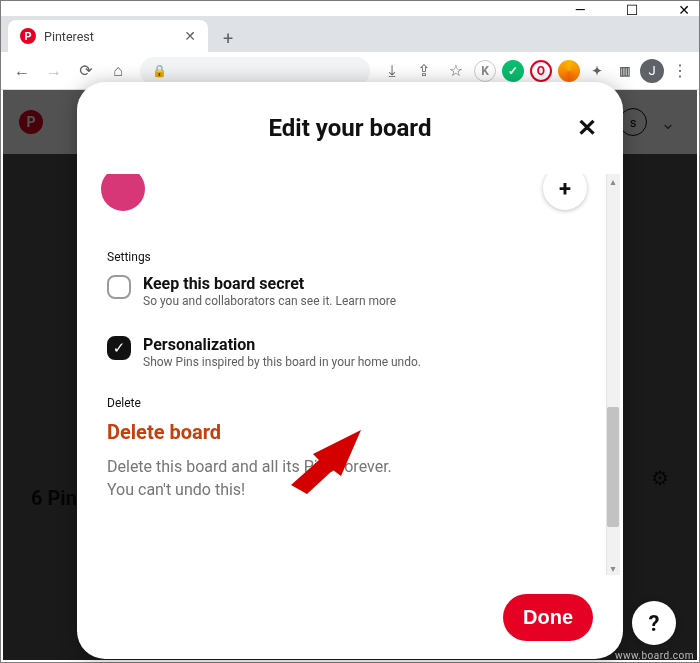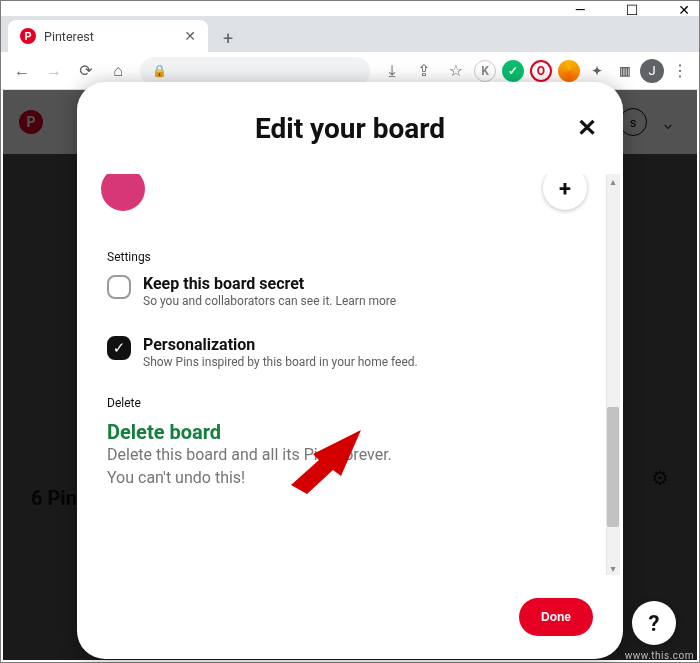--- a/index.html
+++ b/index.html
@@ -35,44 +35,44 @@
     .pbg-s { width: 28px; height: 28px; border: 1px solid #111; border-radius: 50%; display: flex; align-items: center; justify-content: center; font-size: 13px; color: #111; }
     .pbg-chevron { width: 26px; height: 26px; display: flex; align-items: center; justify-content: center; color: #5f5f5f; font-size: 18px; }
     .pbg-pins { position: absolute; left: 28px; top: 376px; font-size: 20px; font-weight: 700; color: #111; margin-top: 20px; }
     .pbg-filter { position: absolute; right: 28px; top: 376px; color: #111; font-size: 20px; }
     .pbg-help { position: absolute; right: 24px; bottom: 18px; width: 44px; height: 44px; background: #fff; border-radius: 50%; box-shadow: 0 0 6px rgba(0,0,0,0.25); display: flex; align-items: center; justify-content: center; font-size: 22px; font-weight: 700; color: #111; z-index: 30; }
     .dim { position: absolute; inset: 0; background: rgba(0,0,0,0.68); }
 
     
     .modal { position: absolute; left: 77px; right: 77px; top: 82px; bottom: 4px; background: #fff; border-radius: 28px; box-shadow: 0 2px 20px rgba(0,0,0,0.3); z-index: 20; display: flex; flex-direction: column; overflow: hidden; }
     .modal-header { position: relative; height: 92px; display: flex; align-items: center; justify-content: center; }
-    .modal-title { font-size: 28px; font-weight: 700; color: #111; }
+    .modal-title { font-size: 24px; font-weight: 700; color: #111; }
     .modal-close { position: absolute; right: 26px; top: 50%; transform: translateY(-50%); font-size: 24px; font-weight: 700; color: #111; cursor: pointer; }
     .modal-body { flex: 1; overflow-y: auto; padding: 0 40px 0 30px; position: relative; }
 
     .collab-row { display: flex; justify-content: space-between; align-items: center; height: 48px; margin-bottom: 28px; }
     .collab-avatar { width: 44px; height: 44px; border-radius: 50%; background: #d73776; margin-left: -6px; margin-top: -18px; position: relative; display: flex; align-items: center; justify-content: center; color: #fff; font-weight: 600; }
     .collab-avatar::after { content: ""; position: absolute; top: -20px; left: -10px; right: -420px; bottom: -200%; }
     .collab-add { width: 44px; height: 44px; border-radius: 50%; background: #fff; box-shadow: 0 1px 4px rgba(0,0,0,0.25); display: flex; align-items: center; justify-content: center; font-size: 22px; font-weight: 700; color: #111; margin-top: -20px; margin-right: -4px; }
 
     .section-label { font-size: 12px; color: #111; margin-bottom: 10px; margin-top: 6px; }
 
     .setting-row { display: flex; gap: 12px; align-items: flex-start; margin-bottom: 26px; }
     .cbox { width: 24px; height: 24px; border: 2px solid #9a9a9a; border-radius: 8px; flex-shrink: 0; margin-top: 1px; }
     .cbox.checked { background: #111; border-color: #111; display: flex; align-items: center; justify-content: center; color: #fff; font-size: 15px; }
     .setting-title { font-size: 16px; font-weight: 700; color: #111; }
     .setting-desc { font-size: 12px; color: #5f5f5f; line-height: 1.35; }
 
-    .action-title { font-size: 20px; font-weight: 700; color: #15803d; margin-bottom: 0; }
+    .action-title { font-size: 20px; font-weight: 700; color: #c2410c; margin-bottom: 12px; }
     .action-desc { font-size: 16px; color: #767676; line-height: 1.4; }
 
     .arrow { position: absolute; left: 214px; top: 256px; pointer-events: none; }
 
     .modal-footer { height: 84px; display: flex; align-items: center; justify-content: flex-end; padding: 0 30px; }
-    .done-btn { background: #e60023; color: #fff; border: none; border-radius: 24px; padding: 12px 20px; font-size: 12px; font-weight: 700; cursor: pointer; min-width: 74px; }
+    .done-btn { background: #e60023; color: #fff; border: none; border-radius: 24px; padding: 12px 20px; font-size: 20px; font-weight: 700; cursor: pointer; min-width: 74px; }
 
     
     .scroll-track { position: absolute; right: 3px; top: 0; bottom: 0; width: 14px; background: #f1f1f1; border-left: 1px solid #e4e4e4; }
     .scroll-thumb { position: absolute; right: 1px; width: 12px; top: 58%; height: 30%; background: #c2c2c2; border-radius: 2px; }
     .scroll-top-arrow, .scroll-bot-arrow { position: absolute; right: 0; width: 14px; height: 14px; display: flex; align-items: center; justify-content: center; font-size: 10px; color: #8a8a8a; }
     .scroll-top-arrow { top: 0; }
     .scroll-bot-arrow { bottom: 0; }
 
     .watermark { position: absolute; right: 6px; bottom: 2px; font-size: 10px; color: #bbb; letter-spacing: 0.5px; z-index: 50; }
 
@@ -155,21 +155,21 @@
       <div>
         <div class="setting-title">Keep this board secret</div>
         <div class="setting-desc">So you and collaborators can see it. Learn more</div>
       </div>
     </div>
 
     <div class="setting-row">
       <div class="cbox checked">✓</div>
       <div>
         <div class="setting-title">Personalization</div>
-        <div class="setting-desc">Show Pins inspired by this board in your home feed.</div>
+        <div class="setting-desc">Show Pins inspired by this board in your home undo.</div>
       </div>
     </div>
 
     <div class="section-label">Delete</div>
 
     <div style="margin-bottom:20px; cursor:pointer;">
       <div class="action-title">Delete board</div>
       <div class="action-desc">Delete this board and all its Pins forever.</div>
       <div class="action-desc">You can't undo this!</div>
     </div>
@@ -183,14 +183,14 @@
       <div class="scroll-thumb"></div>
       <div class="scroll-bot-arrow">▾</div>
     </div>
   </div>
 
   <div class="modal-footer">
     <button class="done-btn">Done</button>
   </div>
 </div>
 
-<div class="watermark">www.this.com</div>
+<div class="watermark">www.board.com</div>
 <div class="outer-border"></div>
 
 </body></html>

